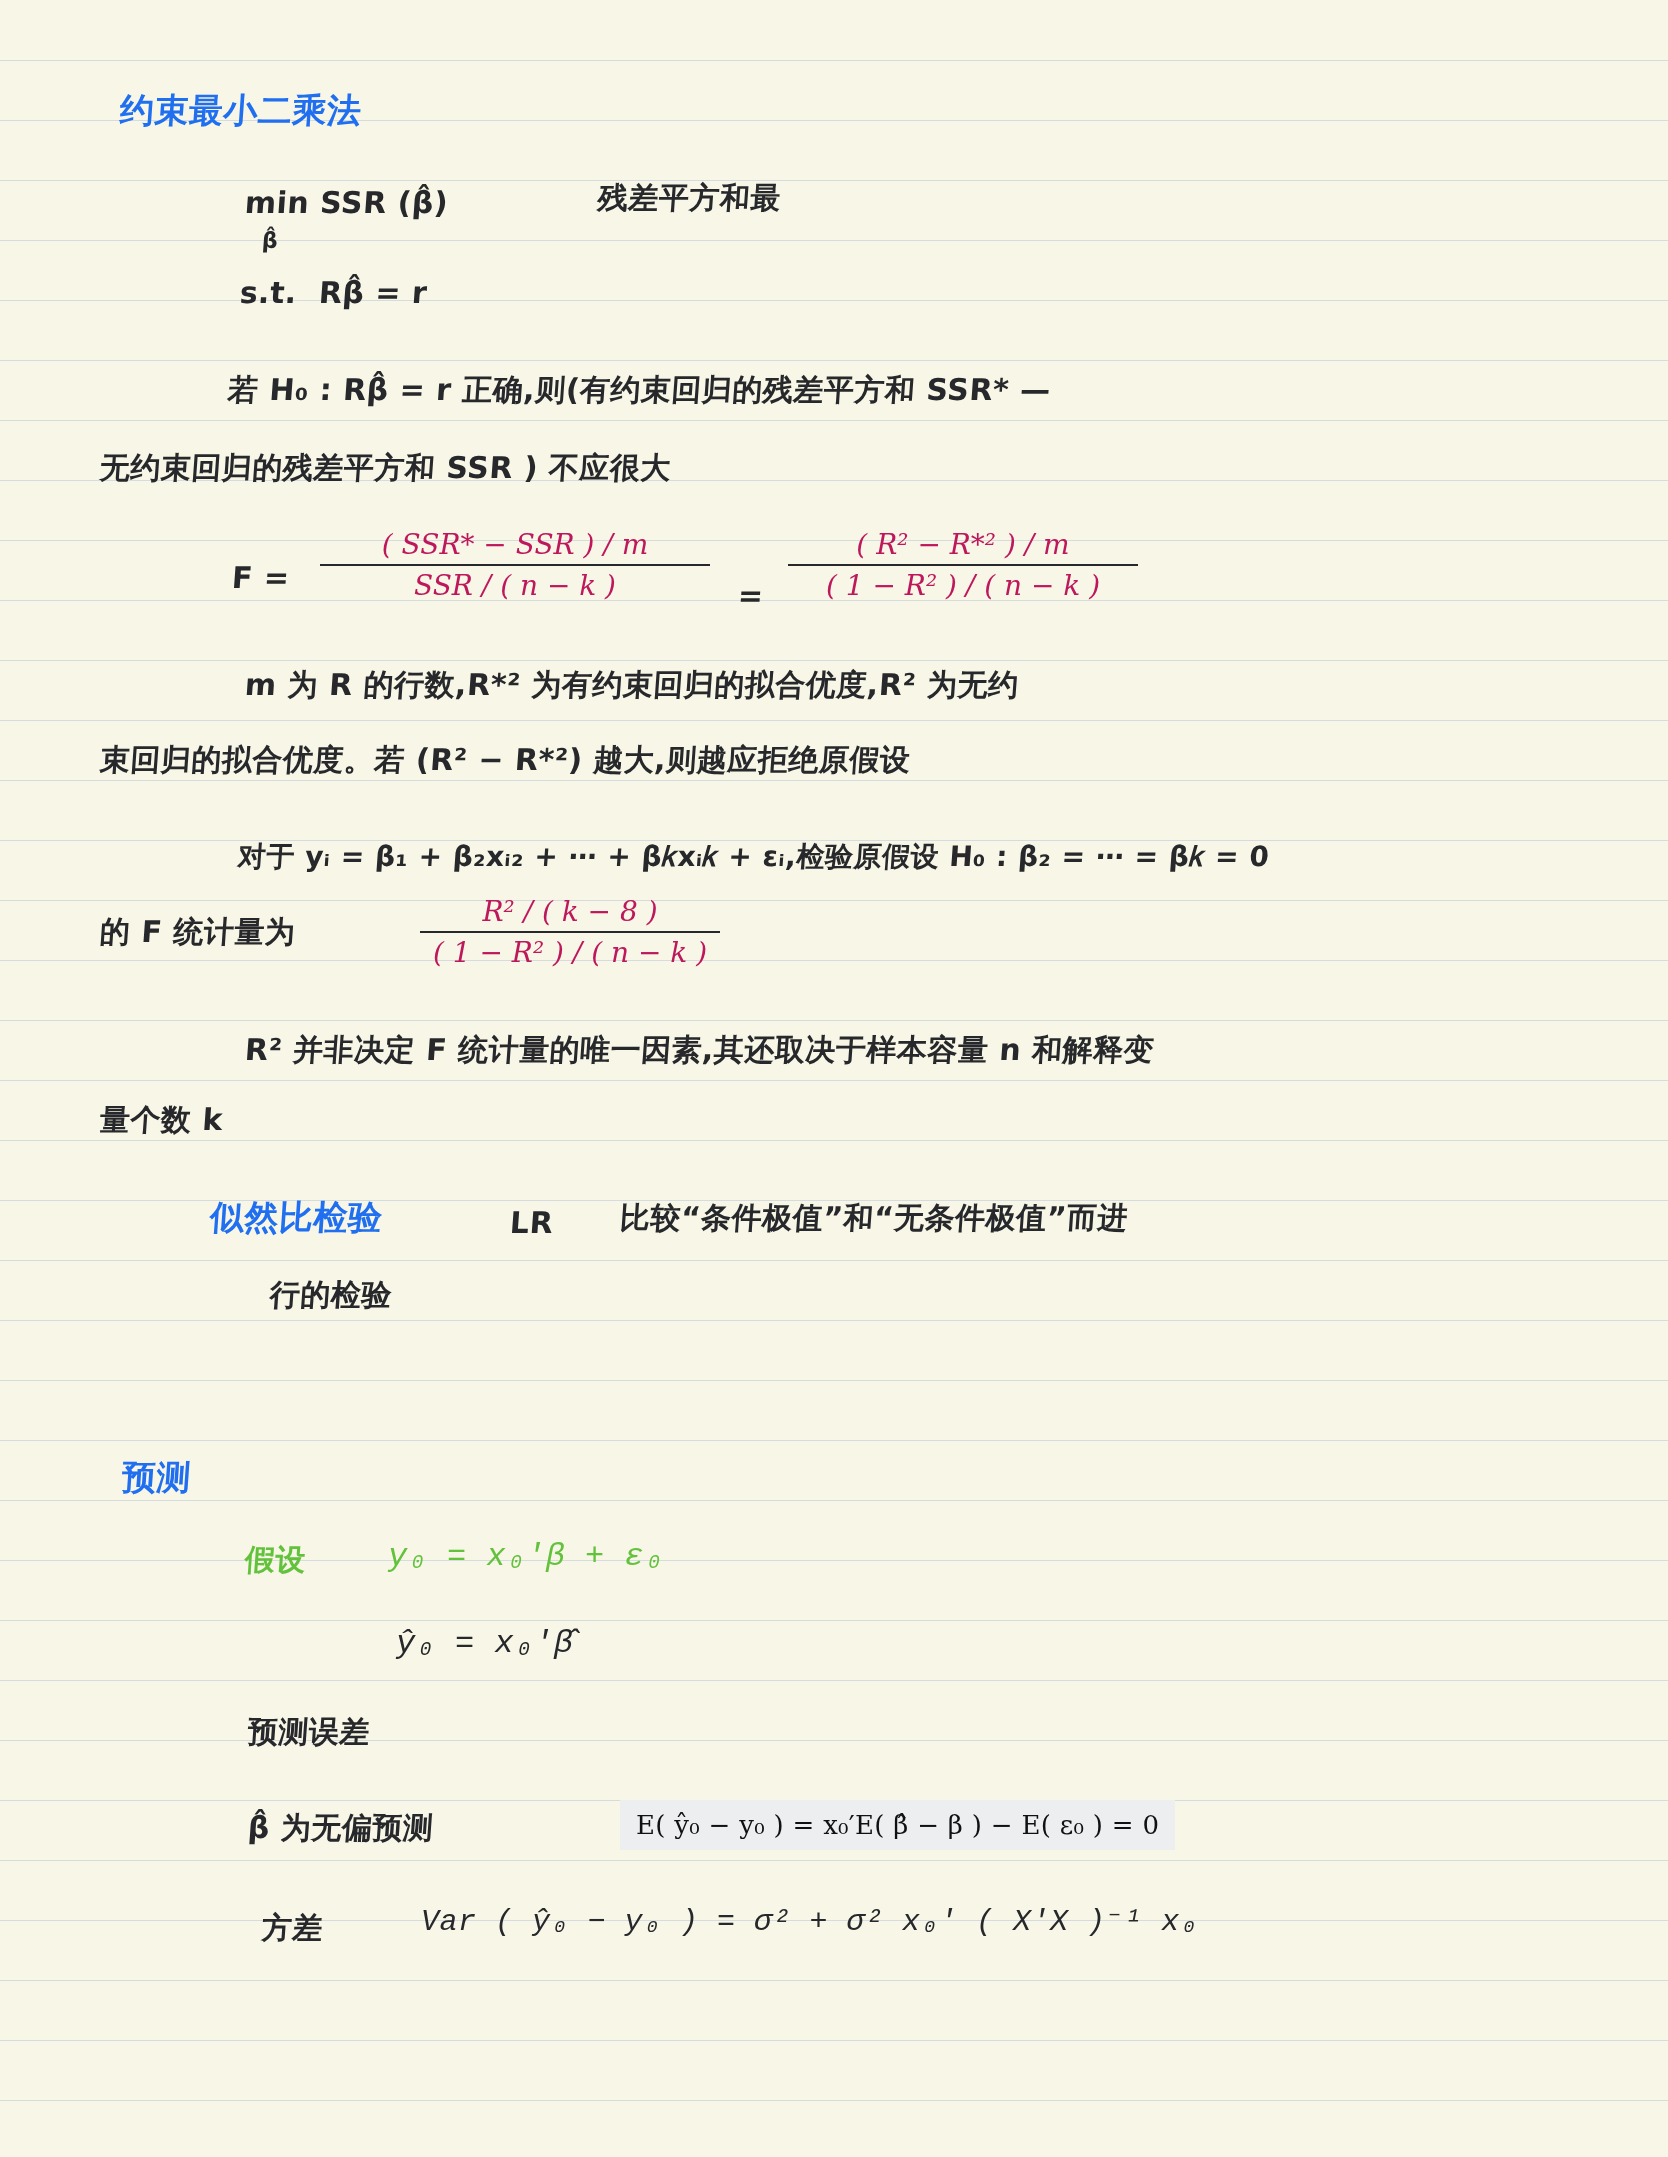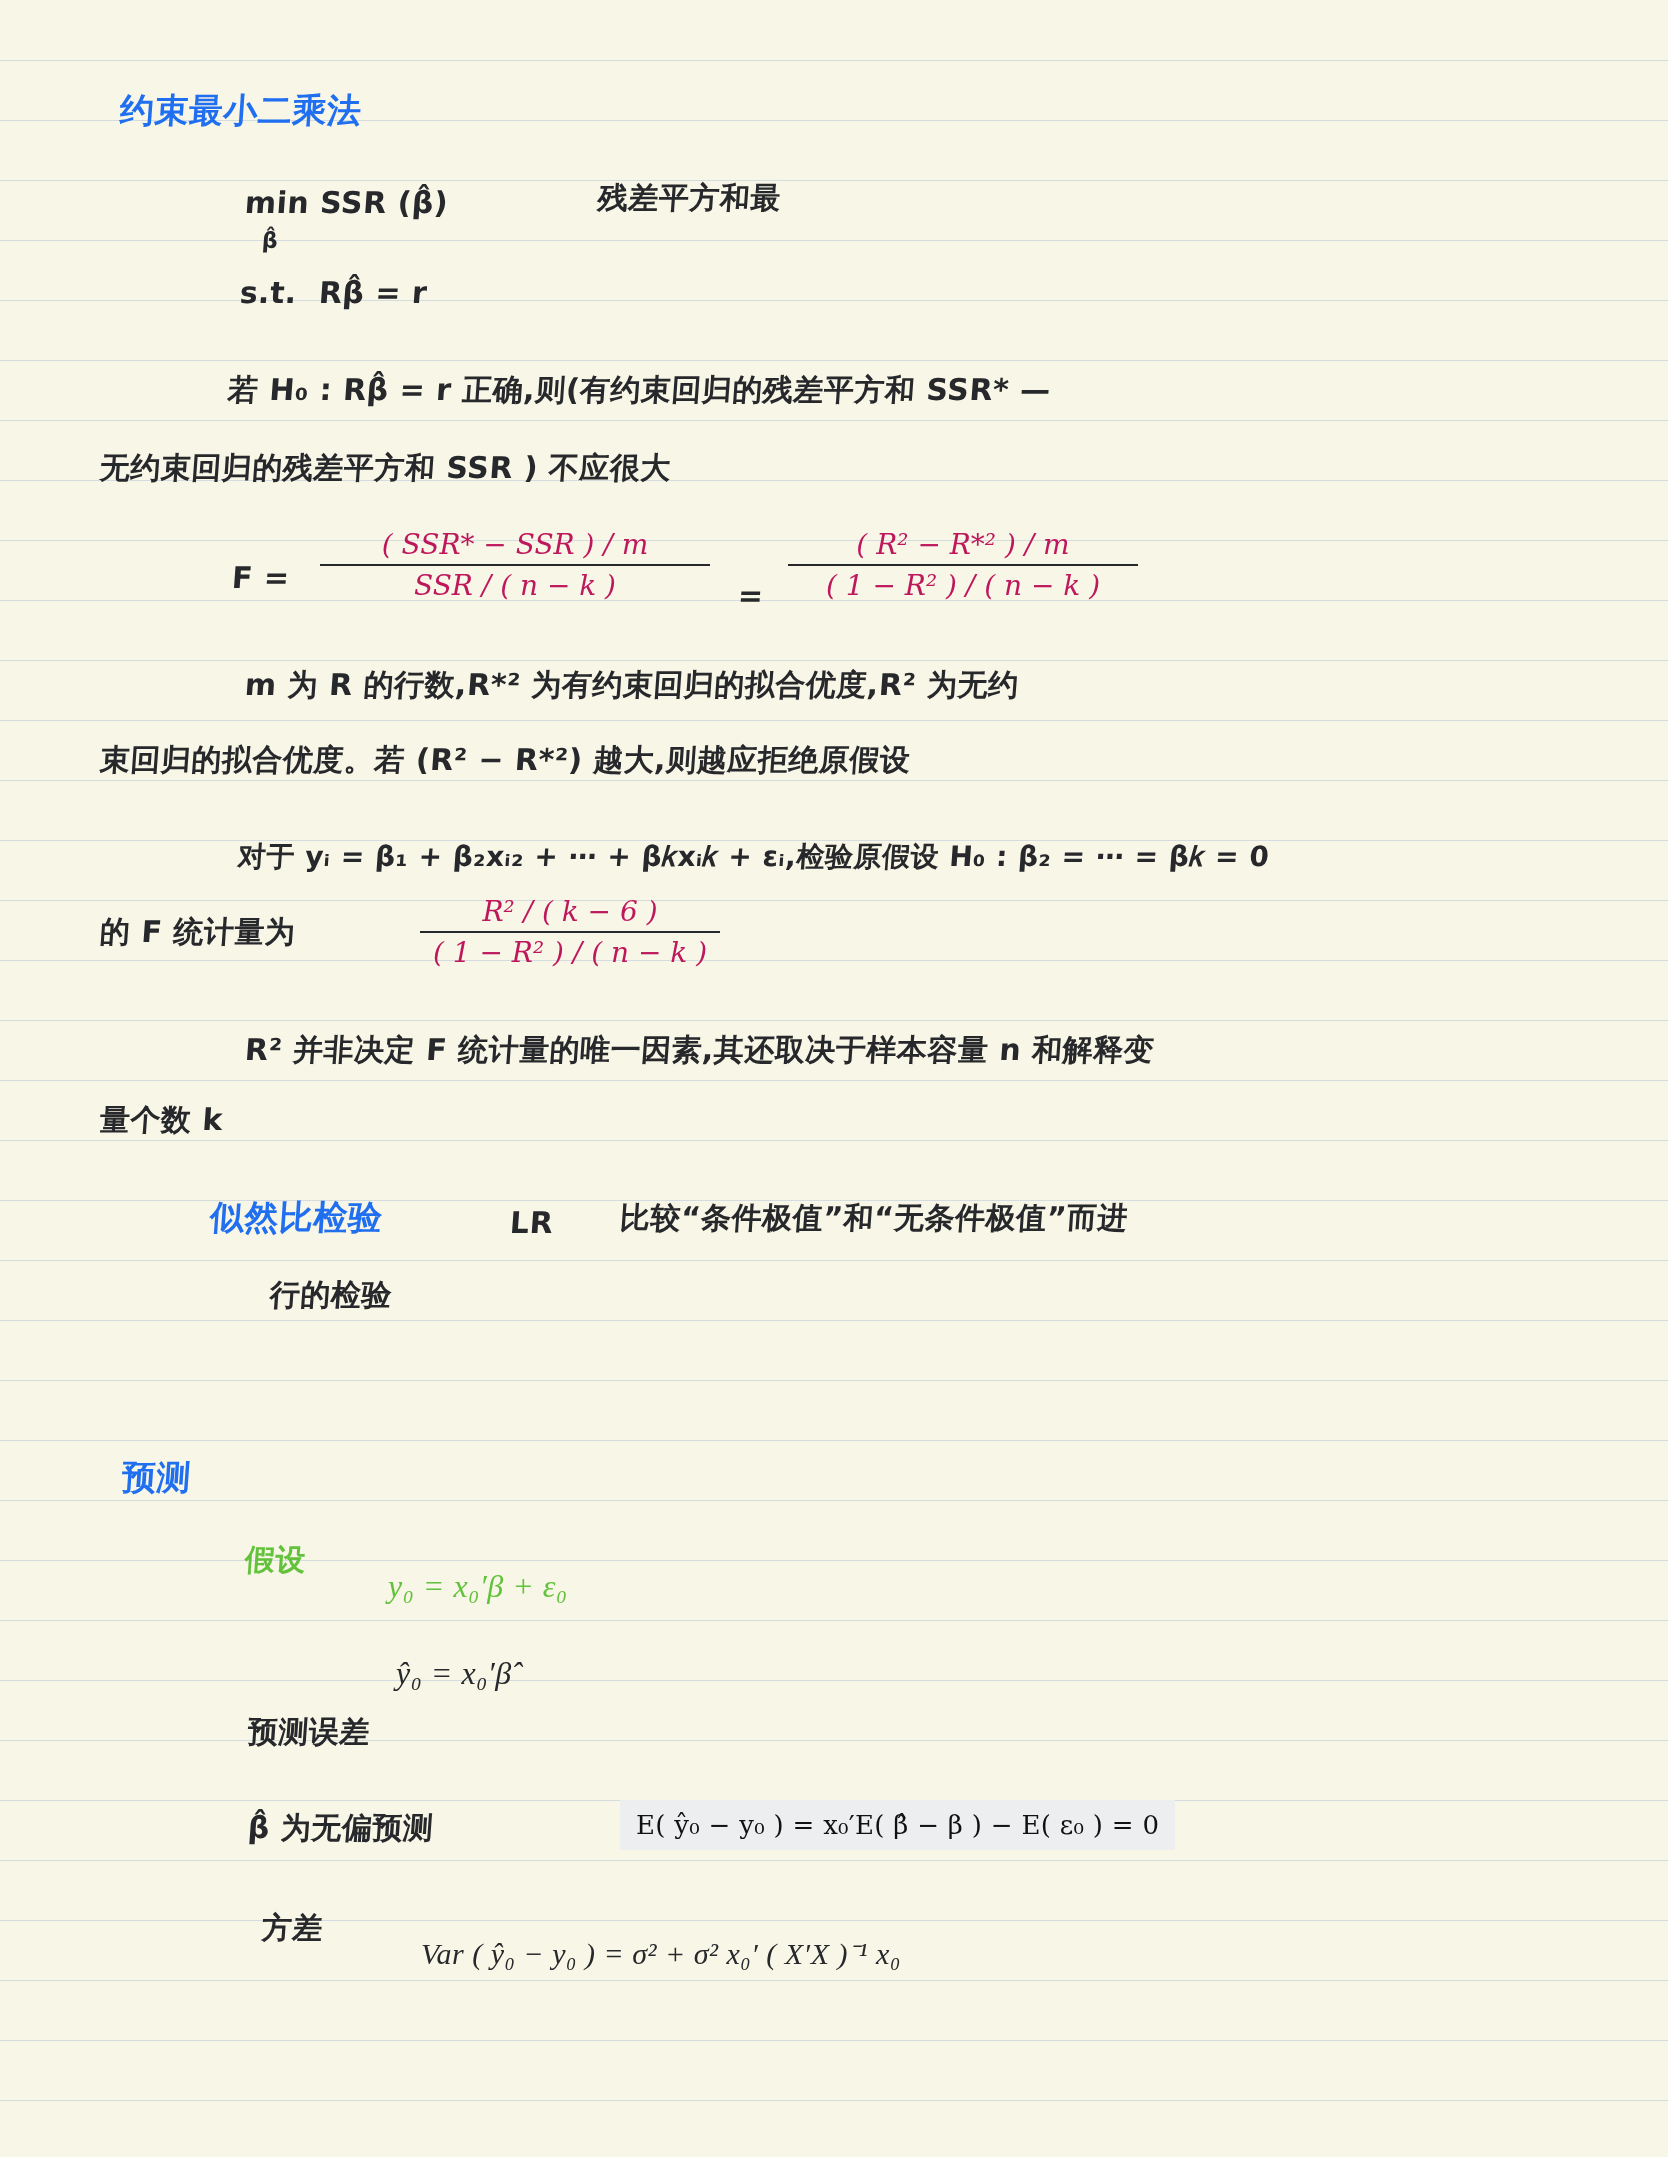--- a/index.html
+++ b/index.html
@@ -46,23 +46,22 @@
   .ink-black { color: #26282b; }
   .ink-blue  { color: #1f6ff0; }
   .ink-green { color: #63c23c; }
 
   .cn {
     font-family: "DejaVu Sans", sans-serif;
     font-weight: 600;
     transform: skewX(-4deg);
   }
   .math {
-    font-family: Liberation Serif, serif;
+    font-family: Liberation Mono, monospace;
     font-style: italic;
-    margin-top: 30px;
   }
 
   
   .s34 { font-size: 34px; }
   .s32 { font-size: 32px; }
   .s30 { font-size: 30px; }
   .s28 { font-size: 28px; }
   .s26 { font-size: 26px; }
   .s22 { font-size: 22px; }
 
@@ -170,21 +169,21 @@
 
   <div class="hw cn ink-black s30" style="left:245px; top:665px;">m 为 R 的行数,R*² 为有约束回归的拟合优度,R² 为无约</div>
 
   <div class="hw cn ink-black s30" style="left:100px; top:740px;">束回归的拟合优度。若 (R² − R*²) 越大,则越应拒绝原假设</div>
 
   <div class="hw cn ink-black s28" style="left:238px; top:838px;">对于 yᵢ = β₁ + β₂xᵢ₂ + ⋯ + β𝑘xᵢ𝑘 + εᵢ,检验原假设 H₀ : β₂ = ⋯ = β𝑘 = 0</div>
 
   <div class="hw cn ink-black s30" style="left:100px; top:912px;">的 F 统计量为</div>
 
   <div class="frac s28" style="left:420px; top:895px; width:300px;">
-    <span class="num">R² / ( k − 6 )</span>
+    <span class="num">R² / ( k − 8 )</span>
     <span class="bar"></span>
     <span class="den">( 1 − R² ) / ( n − k )</span>
   </div>
 
   <div class="hw cn ink-black s30" style="left:245px; top:1030px;">R² 并非决定 F 统计量的唯一因素,其还取决于样本容量 n 和解释变</div>
 
   <div class="hw cn ink-black s30" style="left:100px; top:1100px;">量个数 k</div>
 
   <div class="hw cn ink-blue s34" style="left:210px; top:1195px;">似然比检验</div>
 

